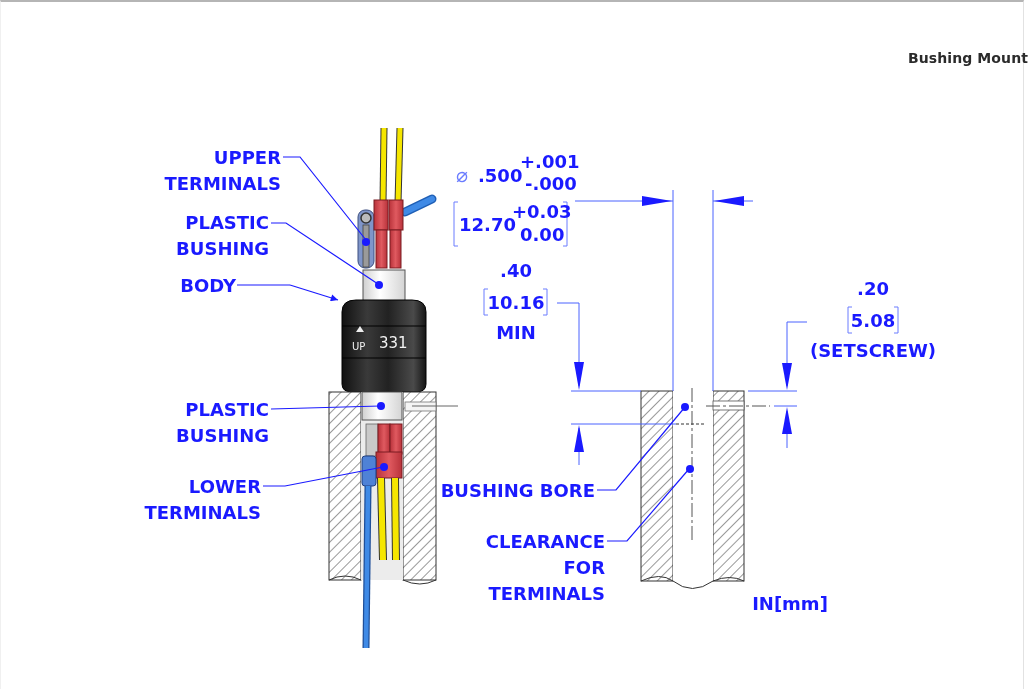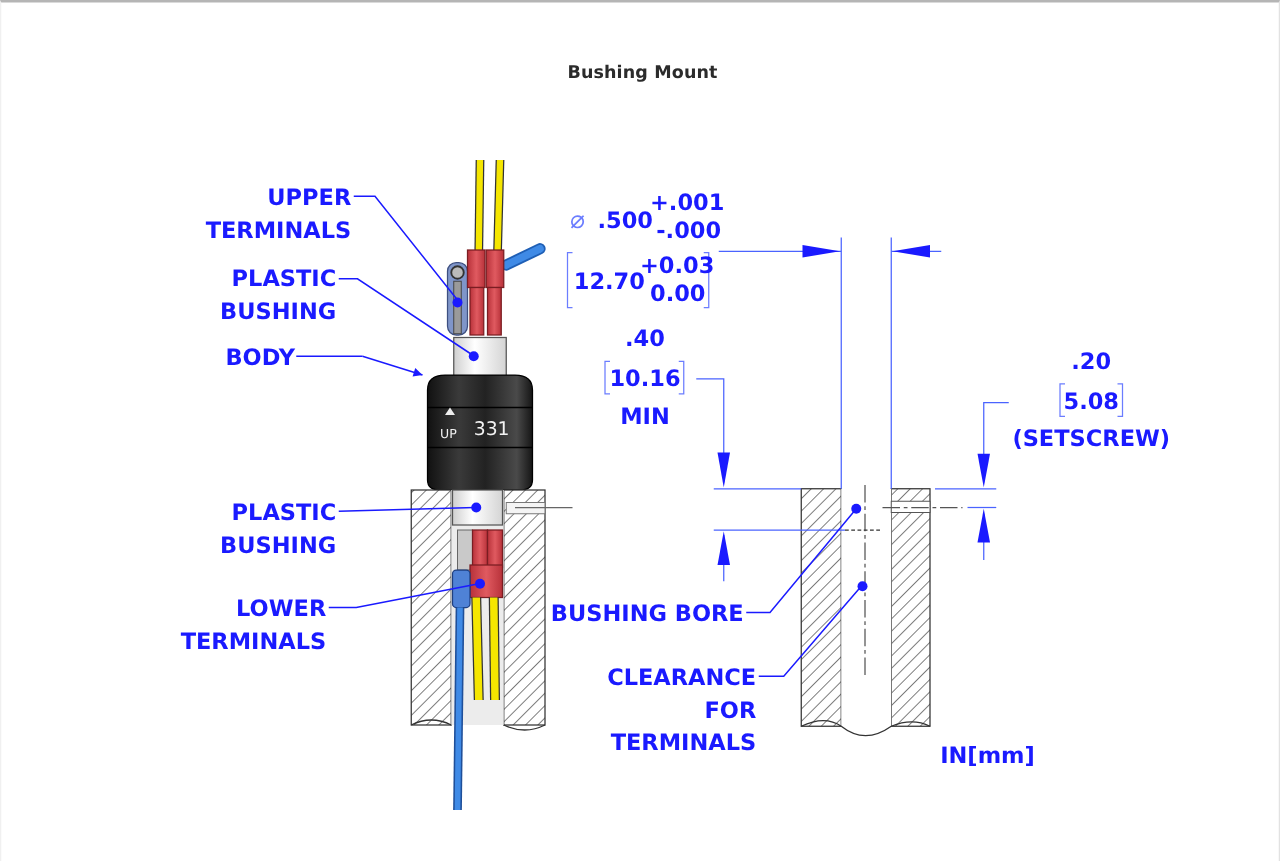--- a/index.html
+++ b/index.html
@@ -1,18 +1,18 @@
 <!DOCTYPE html>
 <html><head>
   <meta charset="utf-8">
   <style>
     html, body { margin: 0; padding: 0; background: #ffffff; }
     body { width: 1028px; height: 689px; overflow: hidden; position: relative; font-family: "DejaVu Sans", sans-serif; }
     .frame { position: absolute; left: 0; top: 0; width: 1024px; height: 689px; border-top: 2px solid #b5b5b5; border-right: 1px solid #e2e2e2; border-left: 1px solid #f0f0f0; box-sizing: border-box; }
-    .page-title { position: absolute; left: 0; width: 1028px; top: 50px; text-align: center; font-size: 14px; font-weight: bold; color: #2b2b2b; font-family: "DejaVu Sans", sans-serif; letter-spacing: 0.1px; }
+    .page-title { position: absolute; left: 0; width: 1028px; top: 50px; text-align: right; font-size: 14px; font-weight: bold; color: #2b2b2b; font-family: "DejaVu Sans", sans-serif; letter-spacing: 0.1px; }
     svg.drawing { position: absolute; left: 0; top: 0; }
     .lbl { font-family: "DejaVu Sans", sans-serif; font-weight: bold; fill: #1a1aff; font-size: 18px; }
     .bodytext { font-family: "DejaVu Sans", sans-serif; fill: #f2f2f2; font-size: 15px; }
   </style>
 </head>
 <body>
 
 <div class="frame"></div>
 <div class="page-title">Bushing Mount</div>
 

